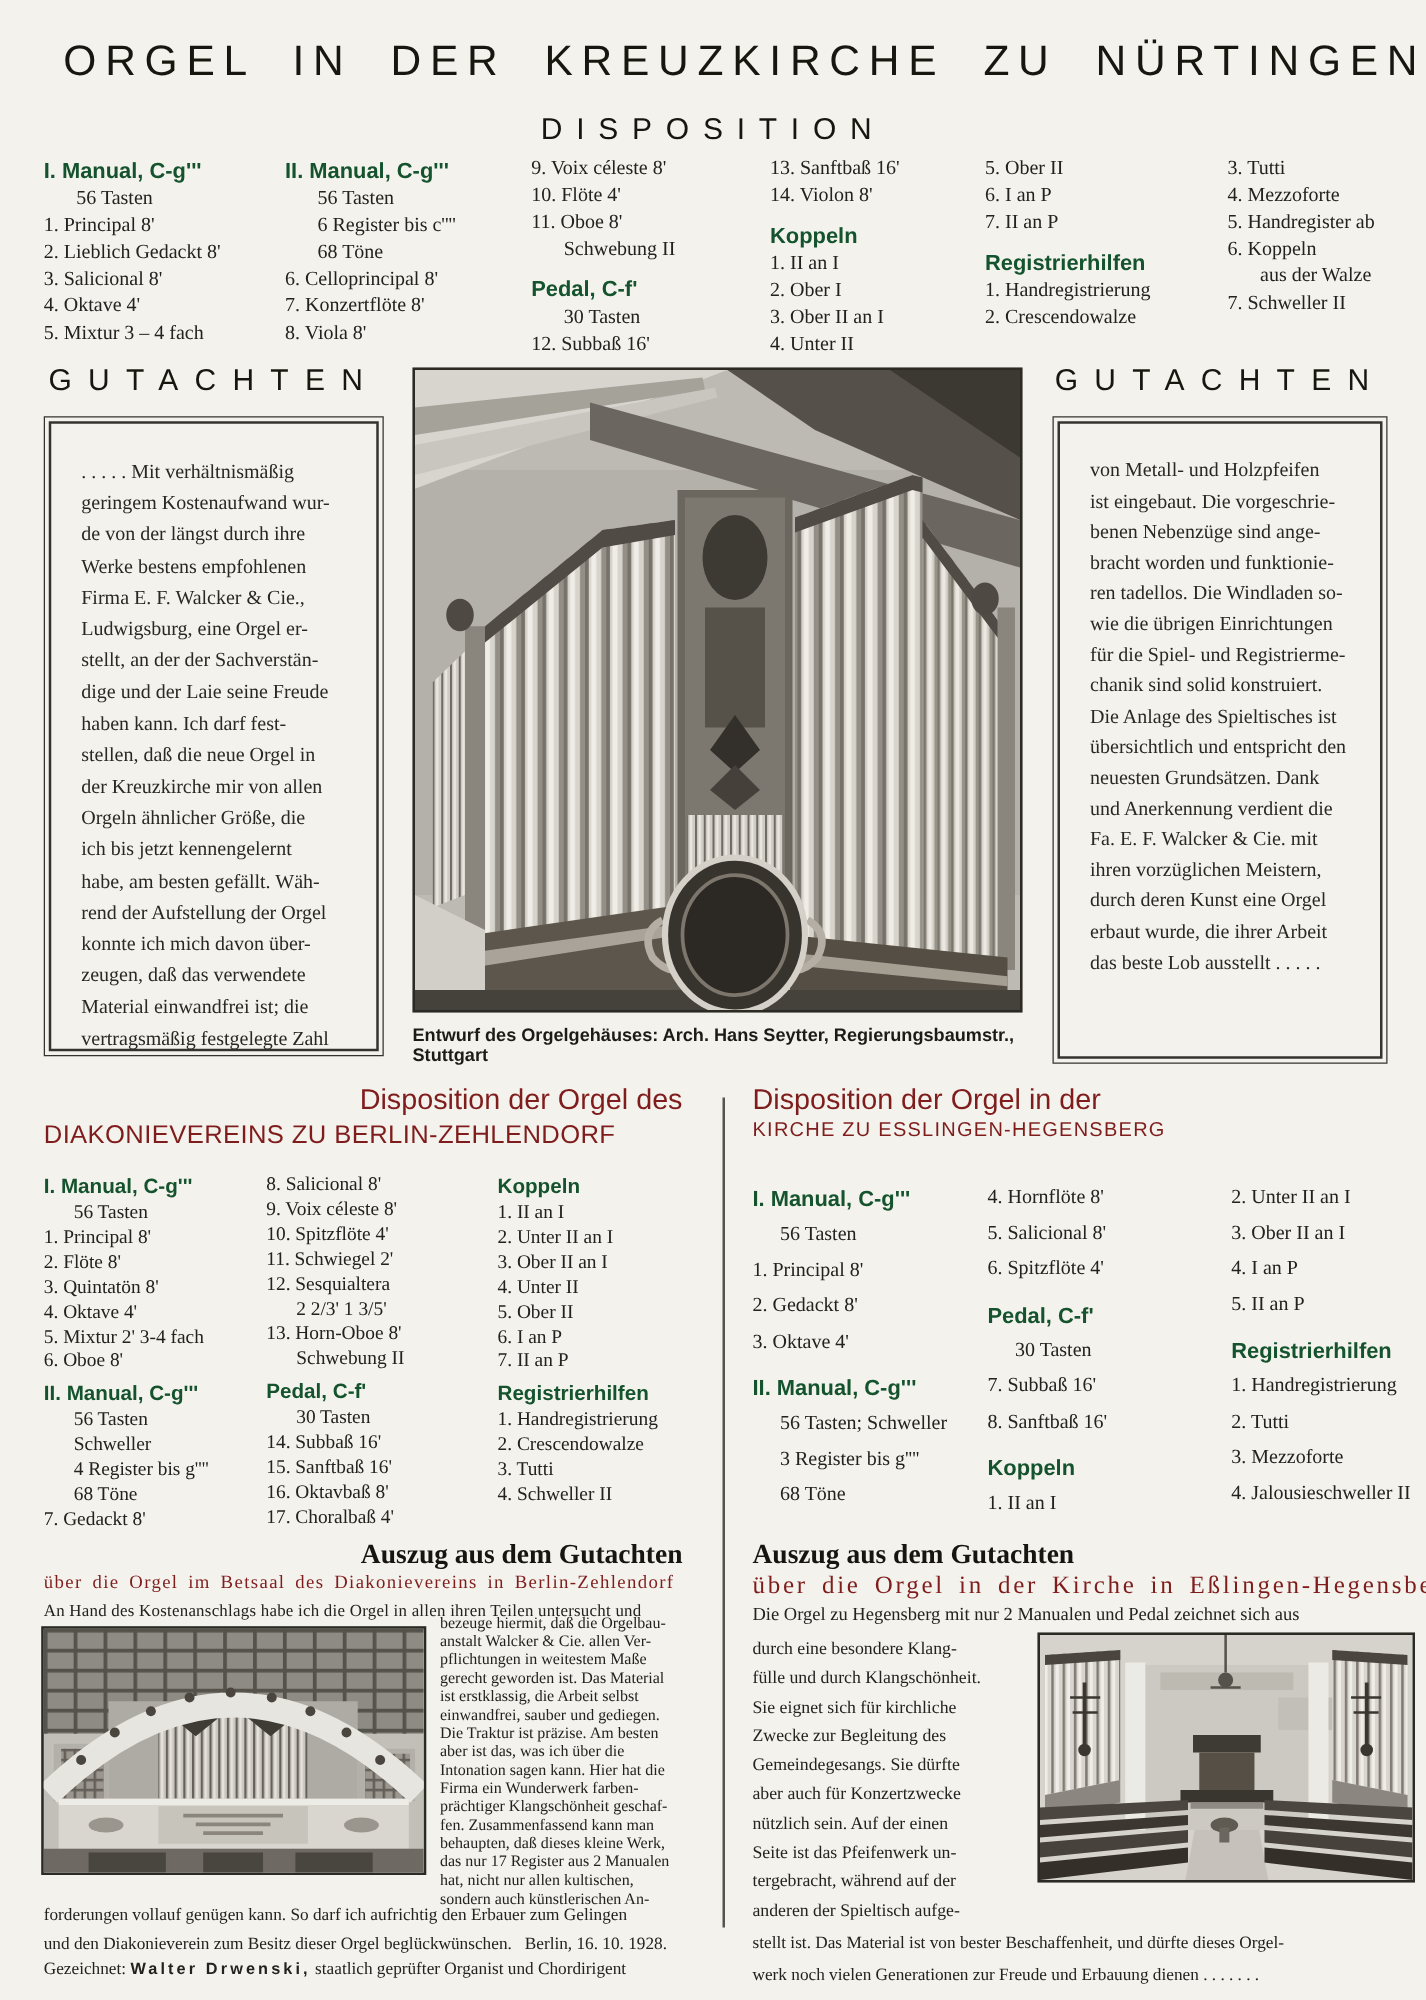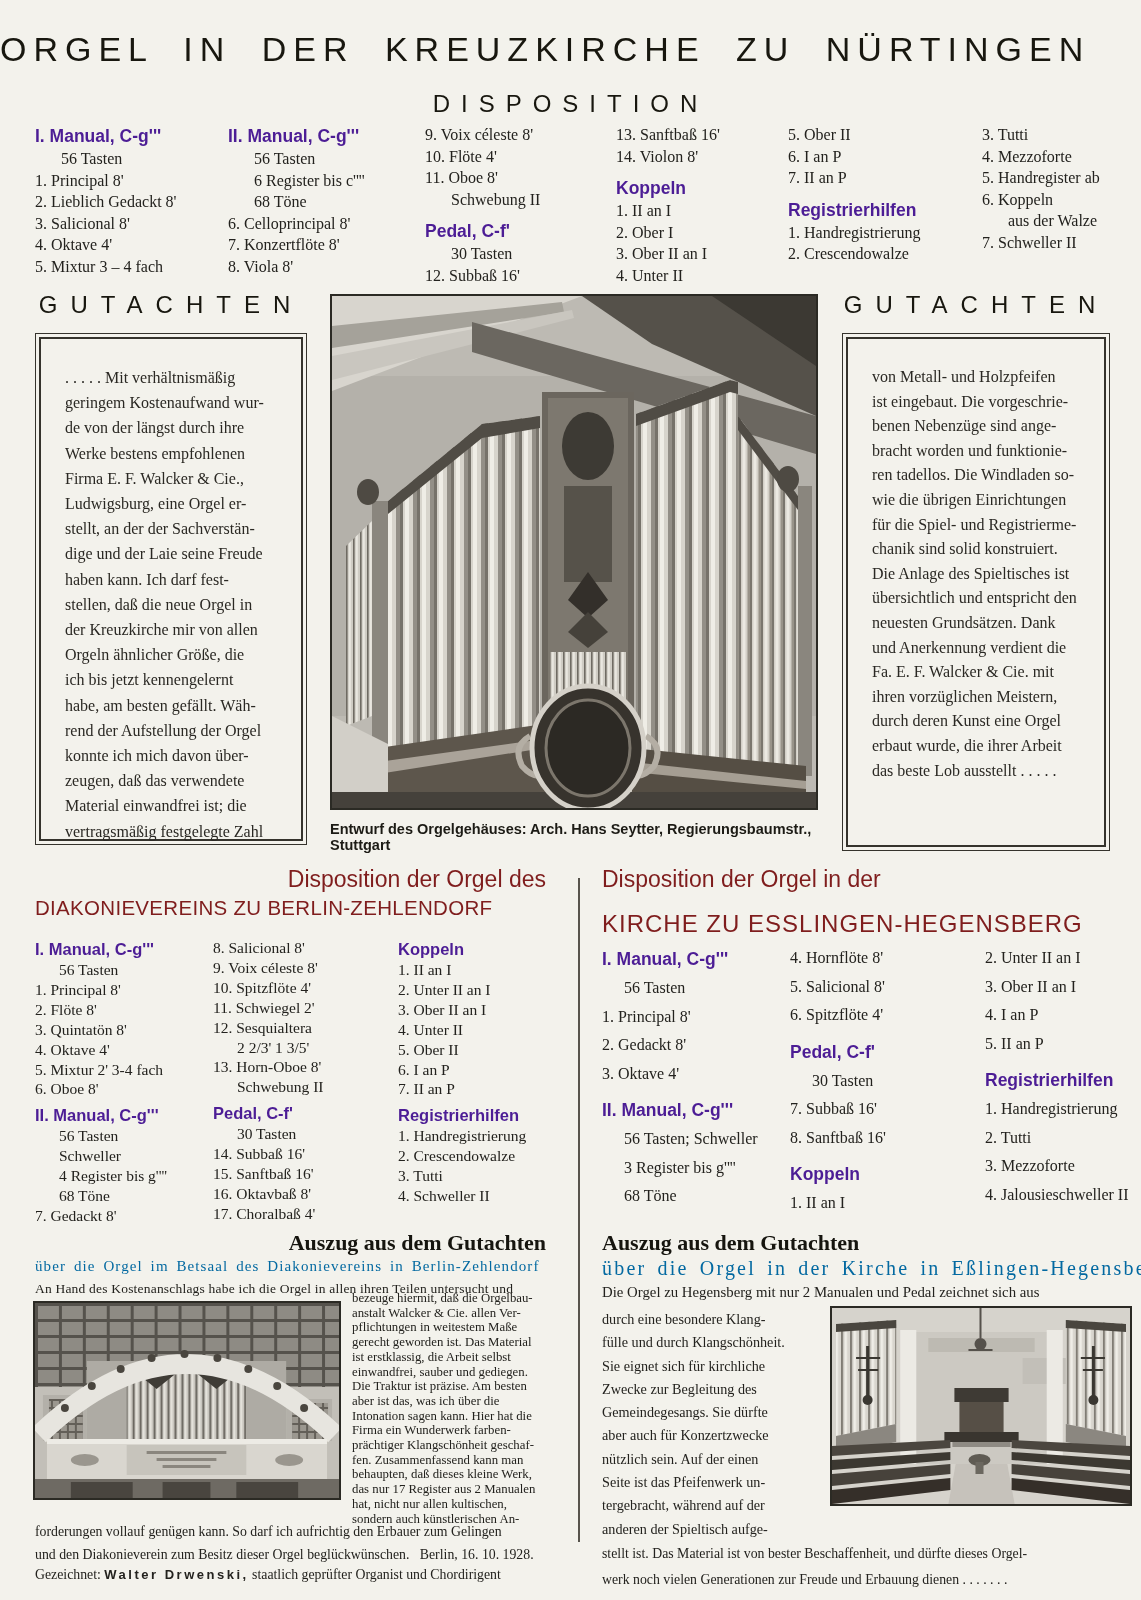--- a/index.html
+++ b/index.html
@@ -4,34 +4,34 @@
 <style>
   html,body { margin:0; padding:0; background:#9a978f; }
   #page {
     position:relative; width:1141px; height:1600px; margin:0 auto;
     background:#f3f2ec; overflow:hidden;
     font-family:"Liberation Serif", serif; color:#23221e;
   }
 
   
   .title {
-    position:absolute; top:30px; left:0; width:100%; text-align:left;
+    position:absolute; top:30px; left:0; width:100%; text-align:right;
     font-family:"Liberation Sans",sans-serif; font-size:34px; font-weight:500;
     letter-spacing:7px; word-spacing:14px; color:#18170f;
   }
   .subtitle {
     position:absolute; top:90px; left:0; width:100%; text-align:center;
     font-family:"Liberation Sans",sans-serif; font-size:24px; font-weight:500;
     letter-spacing:11px; color:#18170f;
   }
 
   
   .disp { position:absolute; }
   .dl-item, .dl-sub { font-family:"Liberation Serif",serif; }
-  .dl-head { font-family:"Liberation Sans",sans-serif; font-weight:700; color:#4c1d95; }
+  .dl-head { font-family:"Liberation Sans",sans-serif; font-weight:700; color:#14532d; }
   .disp1 { top:124px; font-size:16px; line-height:21.5px; }
   .disp1 .dl-head { font-size:17.5px; line-height:24px; }
   .disp1 .dl-head:not(:first-child){ margin-top:9px; }
   .disp1 .dl-sub { padding-left:26px; }
   #mcol1{left:35px;} #mcol2{left:228px;} #mcol3{left:425px;}
   #mcol4{left:616px;} #mcol5{left:788px;} #mcol6{left:982px;}
 
   .disp2 { top:938px; font-size:15.5px; line-height:19.9px; }
   .disp2 .dl-head { font-size:16.5px; line-height:22px; }
   .disp2 .dl-head:not(:first-child){ margin-top:5px; }
@@ -79,26 +79,26 @@
 
   
   .divider-v { position:absolute; left:578px; top:878px; width:2px; height:664px; background:#57544c; }
 
   .sec-head { position:absolute; font-family:Liberation Sans, sans-serif; color:#7f1d1d; }
   #b-head { left:35px; top:866px; width:511px; }
   #b-head .h1 { text-align:right; font-size:23px; font-weight:500; }
   #b-head .h2 { font-size:20.5px; font-weight:500; letter-spacing:0.3px; margin-top:3px; white-space:nowrap; }
   #e-head { left:602px; top:866px; width:532px; }
   #e-head .h1 { text-align:left; font-size:23px; font-weight:500; }
-  #e-head .h2 { font-size:24px; font-weight:500; letter-spacing:1px; margin-top:17px; white-space:nowrap; }
+  #e-head .h2 { font-size:16px; font-weight:500; letter-spacing:1px; margin-top:3px; white-space:nowrap; }
 
   .aus-head { position:absolute; font-family:Liberation Serif, serif; font-weight:700; font-size:22px; color:#16150f; }
   #b-aus-head { left:35px; top:1230px; width:511px; text-align:right; }
   #e-aus-head { left:602px; top:1230px; width:530px; text-align:left; }
-  .aus-sub { position:absolute; white-space:nowrap; color:#0369a1; }
+  .aus-sub { position:absolute; white-space:nowrap; color:#7f1d1d; }
   #b-aus-sub { left:35px; top:1258px; width:512px; font-size:15px; letter-spacing:1.1px; word-spacing:3px; }
   #e-aus-sub { left:602px; top:1257px; width:528px; font-size:20px; letter-spacing:2.2px; word-spacing:4px; }
   .aus-intro { position:absolute; white-space:nowrap; }
   #b-aus-intro { left:35px; top:1281px; width:515px; font-size:13.5px; letter-spacing:0.2px; }
   #e-aus-intro { left:602px; top:1284px; width:532px; font-size:14.8px; }
 
   #b-aus-right { position:absolute; left:352px; top:1291px; width:198px;
     font-size:12.8px; line-height:14.7px; white-space:pre; overflow:hidden; }
   #e-aus-left  { position:absolute; left:602px; top:1308px; width:218px;
     font-size:14.2px; line-height:23.3px; white-space:pre; overflow:hidden; }

